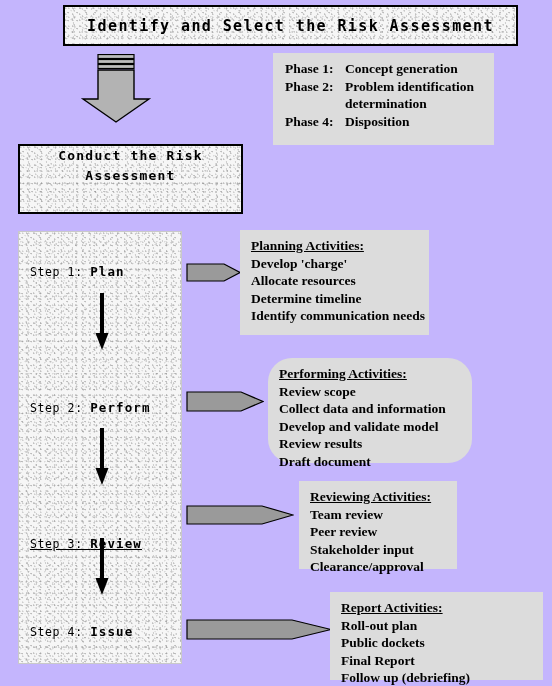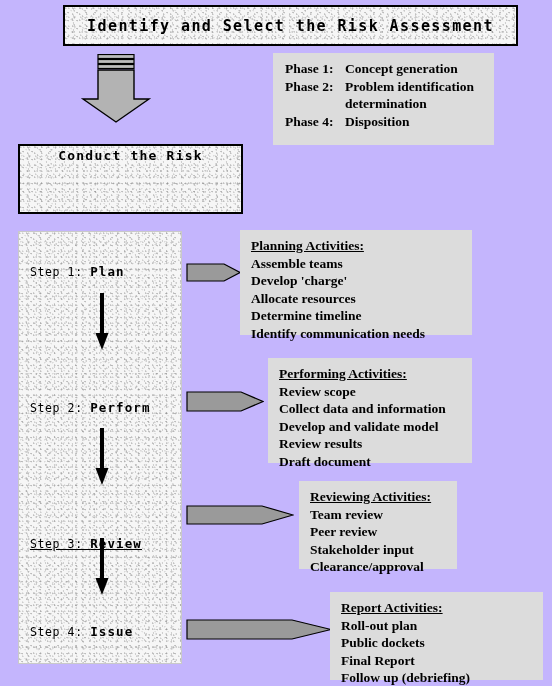--- a/index.html
+++ b/index.html
@@ -140,20 +140,21 @@
       <rect x="18" y="5.5" width="36" height="4" fill="#bdbdbd" stroke="#000" stroke-width="1.2"></rect>
       <rect x="18" y="10.5" width="36" height="4" fill="#bdbdbd" stroke="#000" stroke-width="1.2"></rect>
 
       <path d="M18 16 L54 16 L54 45 L69 45 L36 68 L3 45 L18 45 Z" fill="#b3b3b3" stroke="#000" stroke-width="1.4" stroke-linejoin="miter"></path>
     </svg>
   </div>
 
   <div class="abs paper" id="conduct-box">
     <div class="t">
       <div>Conduct the Risk</div>
+      <div>Assessment</div>
     </div>
   </div>
 
   <div class="abs" id="phase-box">
     <div class="prow">
       <span class="plabel">Phase 1:</span>
       <span>Concept generation</span>
     </div>
     <div class="prow">
       <span class="plabel">Phase 2:</span>
@@ -179,23 +180,22 @@
       <path d="M7 57 L0.5 40 L13.5 40 Z" fill="#000"></path>
     </svg>
   </div>
 
   <div class="abs h-arrow" style="left:186px; top:261px;">
     <svg width="55" height="23" viewBox="0 0 55 23" xmlns="http://www.w3.org/2000/svg">
       <path d="M1 3 L38 3 L54 11.5 L38 20 L1 20 Z" fill="#9a9a9a" stroke="#000" stroke-width="1.2" stroke-linejoin="miter"></path>
     </svg>
   </div>
 
-  <div class="abs activity-box" style="left:240px; top:230px; width:232px; height:105px;">
+  <div class="abs activity-box" style="left:240px; top:230px; width:189px; height:105px;">
     <div class="head">Planning Activities:</div>
-    <div class="item">Assemble teams</div>
     <div class="item">Develop 'charge'</div>
     <div class="item">Allocate resources</div>
     <div class="item">Determine timeline</div>
     <div class="item">Identify communication needs</div>
   </div>
 
   <div class="abs step-label" style="left:30px; top:400px;"><span>Step 2: </span><b>Perform</b></div>
 
   <div class="abs v-arrow" style="left:95px; top:428px;">
     <svg width="14" height="58" viewBox="0 0 14 58" xmlns="http://www.w3.org/2000/svg">
@@ -203,21 +203,21 @@
       <path d="M7 57 L0.5 40 L13.5 40 Z" fill="#000"></path>
     </svg>
   </div>
 
   <div class="abs h-arrow" style="left:186px; top:388px;">
     <svg width="78" height="27" viewBox="0 0 78 27" xmlns="http://www.w3.org/2000/svg">
       <path d="M1 4 L55 4 L77 13.5 L55 23 L1 23 Z" fill="#9a9a9a" stroke="#000" stroke-width="1.2" stroke-linejoin="miter"></path>
     </svg>
   </div>
 
-  <div class="abs activity-box" style="left:268px; top:358px; width:204px; height:105px;">
+  <div class="abs activity-box" style="left:268px; top:358px; width:204px; height:105px;border-radius:24px;">
     <div class="head">Performing Activities:</div>
     <div class="item">Review scope</div>
     <div class="item">Collect data and information</div>
     <div class="item">Develop and validate model</div>
     <div class="item">Review results</div>
     <div class="item">Draft document</div>
   </div>
 
   <div class="abs step-label" style="left:30px; top:536px;text-decoration:underline;"><span>Step 3: </span><b>Review</b></div>
 

